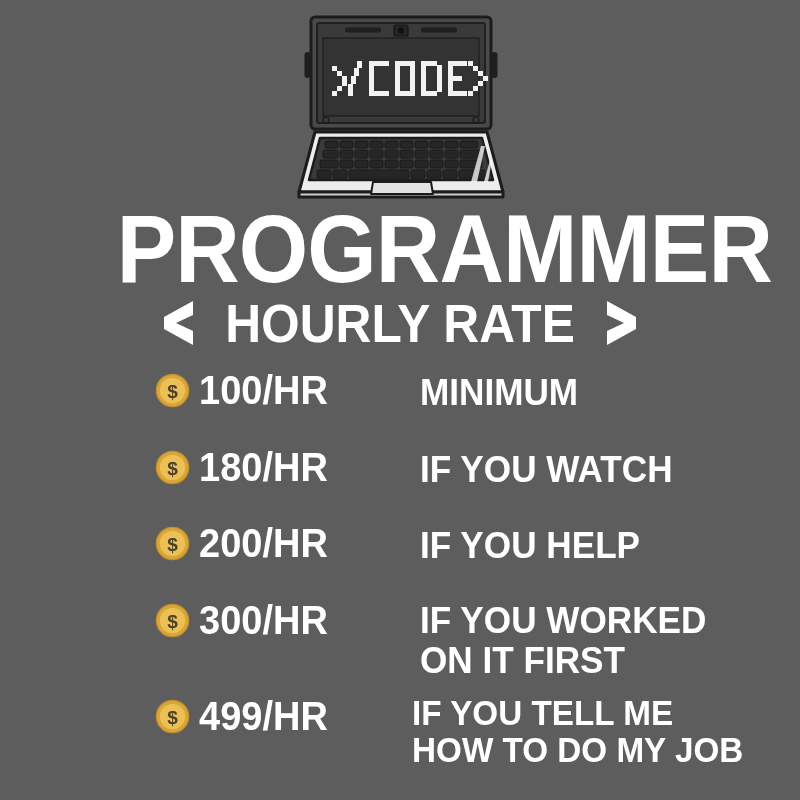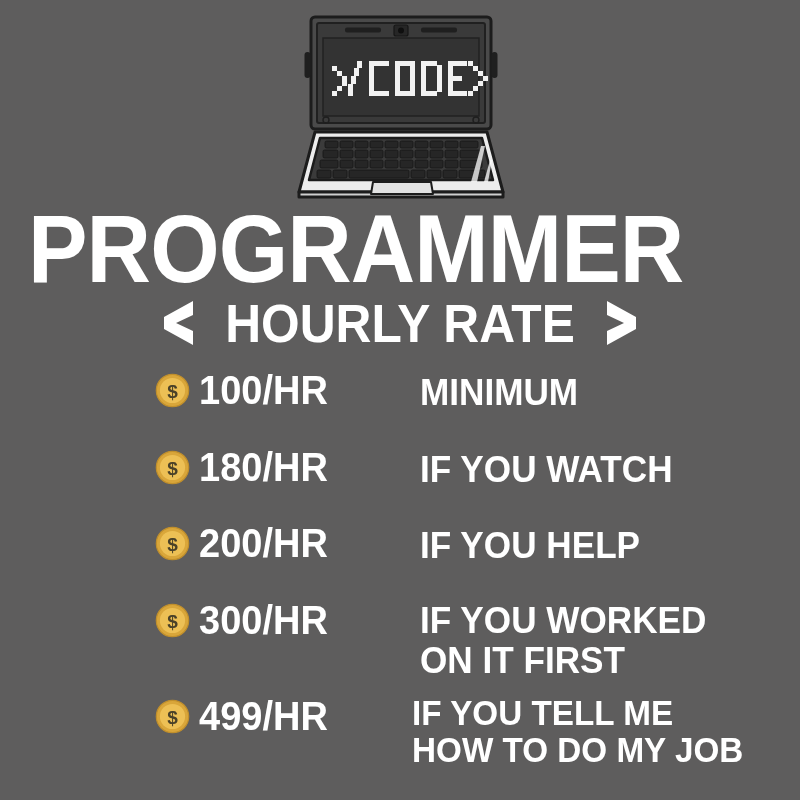--- a/index.html
+++ b/index.html
@@ -27,21 +27,21 @@
     height: 186px;
   }
   #laptop-illustration svg { display: block; }
 
   
   .title-block {
     position: absolute;
     left: 0;
     top: 203px;
     width: 800px;
-    text-align: left;
+    text-align: right;
   }
   #main-title {
     font-family: "Liberation Sans Narrow", "Liberation Sans", sans-serif;
     font-weight: 700;
     font-size: 96px;
     line-height: 0.95;
     letter-spacing: -1px;
     color: #ffffff;
     margin: 0;
     transform: scaleX(0.93);

